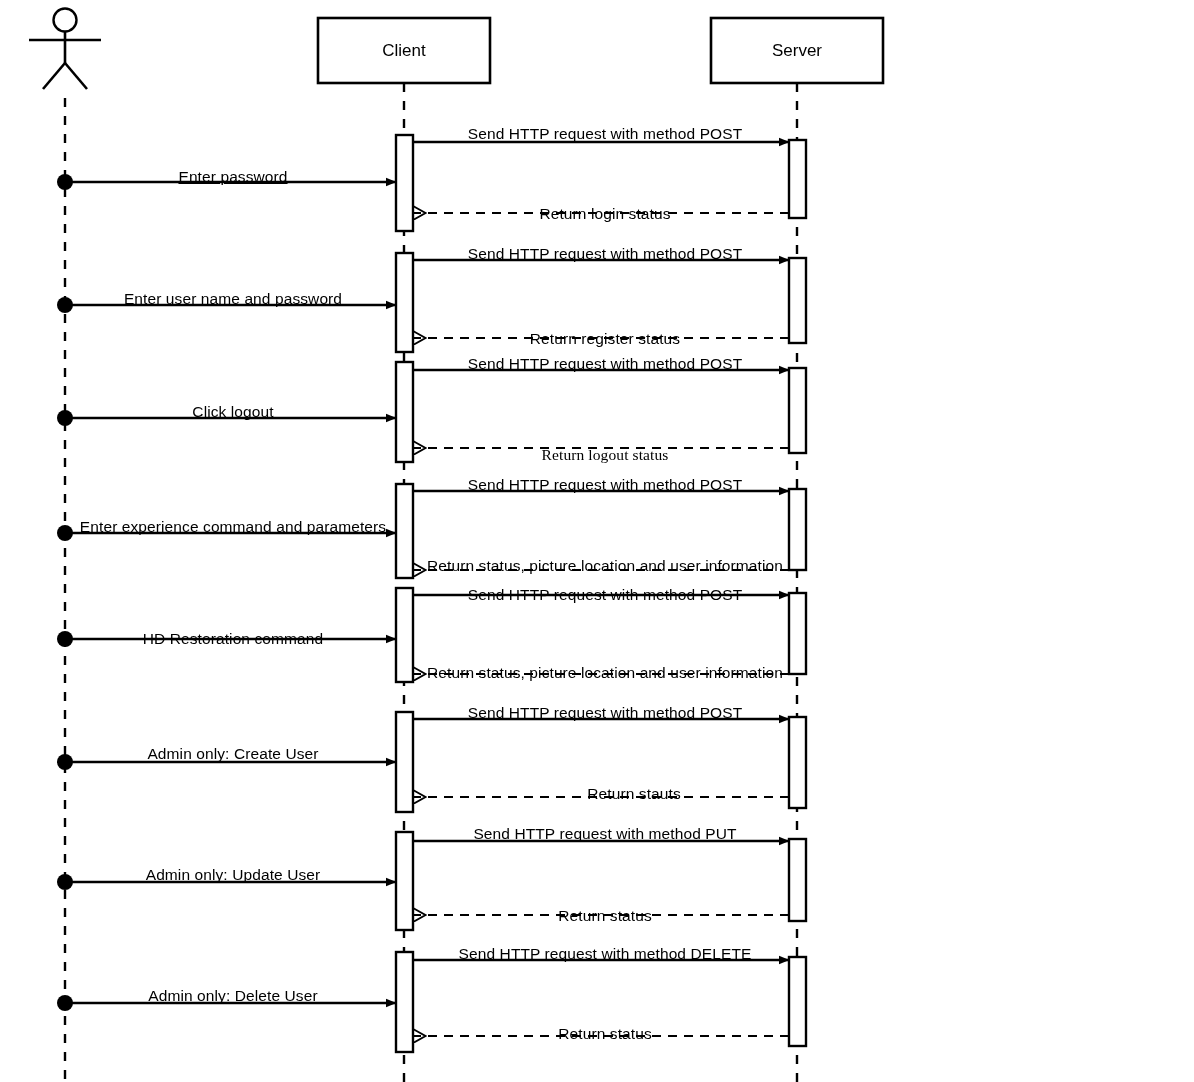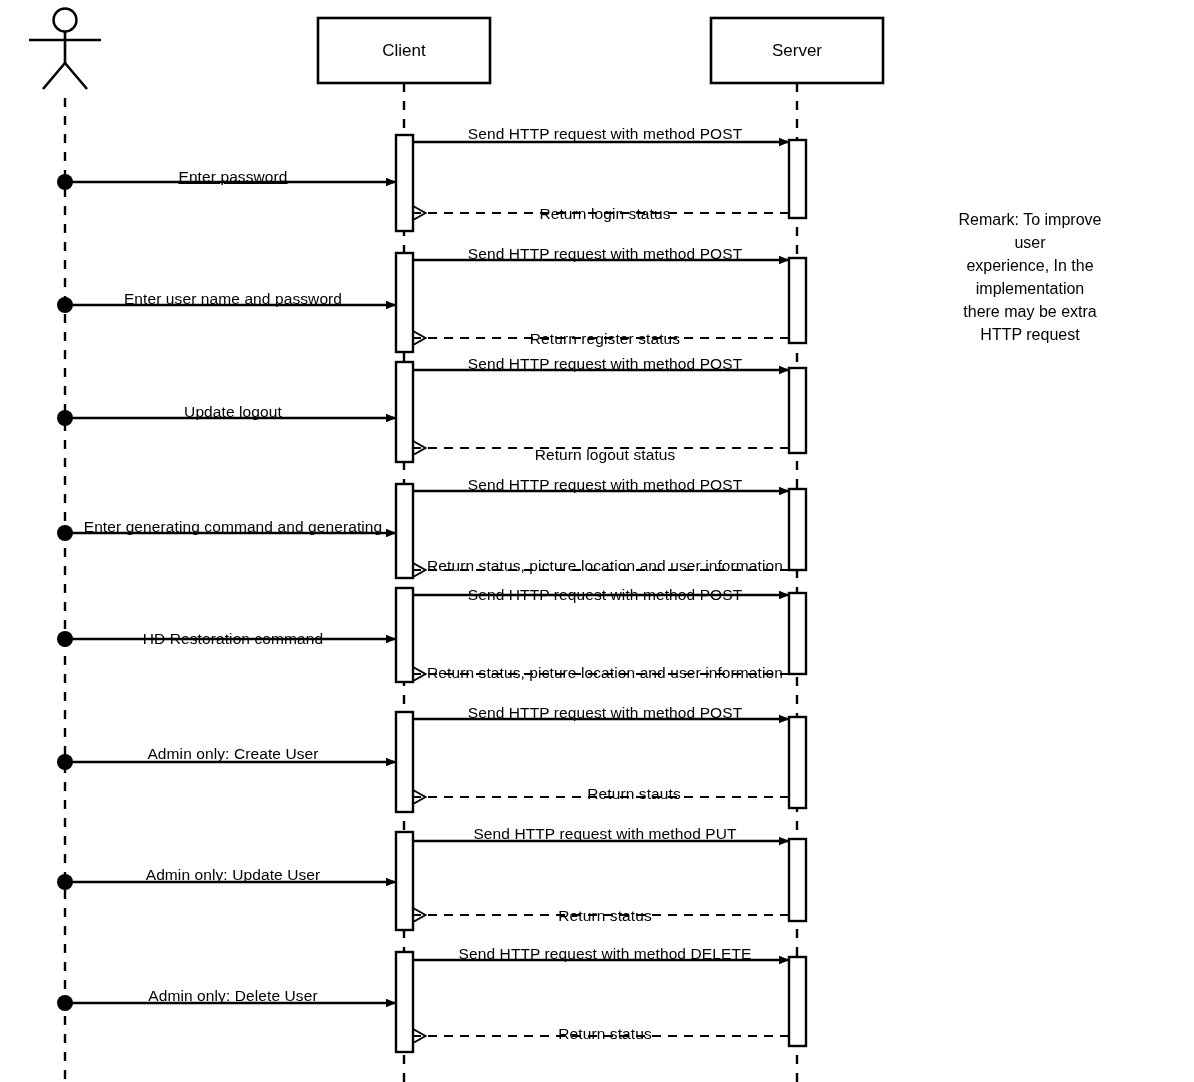--- a/index.html
+++ b/index.html
@@ -100,41 +100,38 @@
         <line x1="789" y1="1036" x2="413" y2="1036" stroke="#000" stroke-width="2.2" stroke-dasharray="9 7" marker-end="url(#arrOpen)"></line>
       </g>
   </svg>
 
   <div class="hdr" style="left:404px;top:51px;">Client</div>
   <div class="hdr" style="left:797px;top:51px;">Server</div>
 
   <div id="labels">
       <div class="lbl c" style="left: 233px; top: 169px; text-decoration: underline;">Enter password</div>
       <div class="lbl c" style="left: 233px; top: 291px;">Enter user name and password</div>
-      <div class="lbl c" style="left: 233px; top: 404px;">Update logout</div>
-      <div class="lbl c" style="left: 233px; top: 519px;">Enter generating command and generating</div>
+      <div class="lbl c" style="left: 233px; top: 404px;">Click logout</div>
+      <div class="lbl c" style="left: 233px; top: 519px;">Enter experience command and parameters</div>
       <div class="lbl c" style="left: 233px; top: 631px;">HD Restoration command</div>
       <div class="lbl c" style="left: 233px; top: 746px; text-align: center;">Admin only: Create User</div>
       <div class="lbl c" style="left: 233px; top: 867px;">Admin only: Update User</div>
       <div class="lbl c" style="left: 233px; top: 988px; text-decoration: underline;">Admin only: Delete User</div>
       <div class="lbl c" style="left: 605px; top: 126px;">Send HTTP request with method POST</div>
       <div class="lbl c" style="left: 605px; top: 206px;">Return login status</div>
       <div class="lbl c" style="left: 605px; top: 246px;">Send HTTP request with method POST</div>
       <div class="lbl c" style="left: 605px; top: 331px;">Return register status</div>
       <div class="lbl c" style="left: 605px; top: 356px;">Send HTTP request with method POST</div>
-      <div class="lbl c" style="left: 605px; top: 447px;">Return logout status</div>
+      <div class="lbl c" style="left: 605px; top: 447px; font-family: Liberation Serif, serif;">Return logout status</div>
       <div class="lbl c" style="left: 605px; top: 477px;">Send HTTP request with method POST</div>
       <div class="lbl c" style="left: 605px; top: 558px;">Return status, picture location and user information</div>
       <div class="lbl c" style="left: 605px; top: 587px;">Send HTTP request with method POST</div>
       <div class="lbl c" style="left: 605px; top: 665px;">Return status, picture location and user information</div>
       <div class="lbl c" style="left: 605px; top: 705px;">Send HTTP request with method POST</div>
       <div class="lbl c" style="left: 634px; top: 786px;">Return stauts</div>
       <div class="lbl c" style="left: 605px; top: 826px;">Send HTTP request with method PUT</div>
       <div class="lbl c" style="left: 605px; top: 908px;">Return status</div>
       <div class="lbl c" style="left: 605px; top: 946px;">Send HTTP request with method DELETE</div>
       <div class="lbl c" style="left: 605px; top: 1026px;">Return status</div>
     </div>
 
-  <div id="remark" style="left:1030px;top:208px;">Remark: To improve user
-experience, In the implementation
-there may be extra HTTP request</div>
 
 </div>
 
 </body></html>

